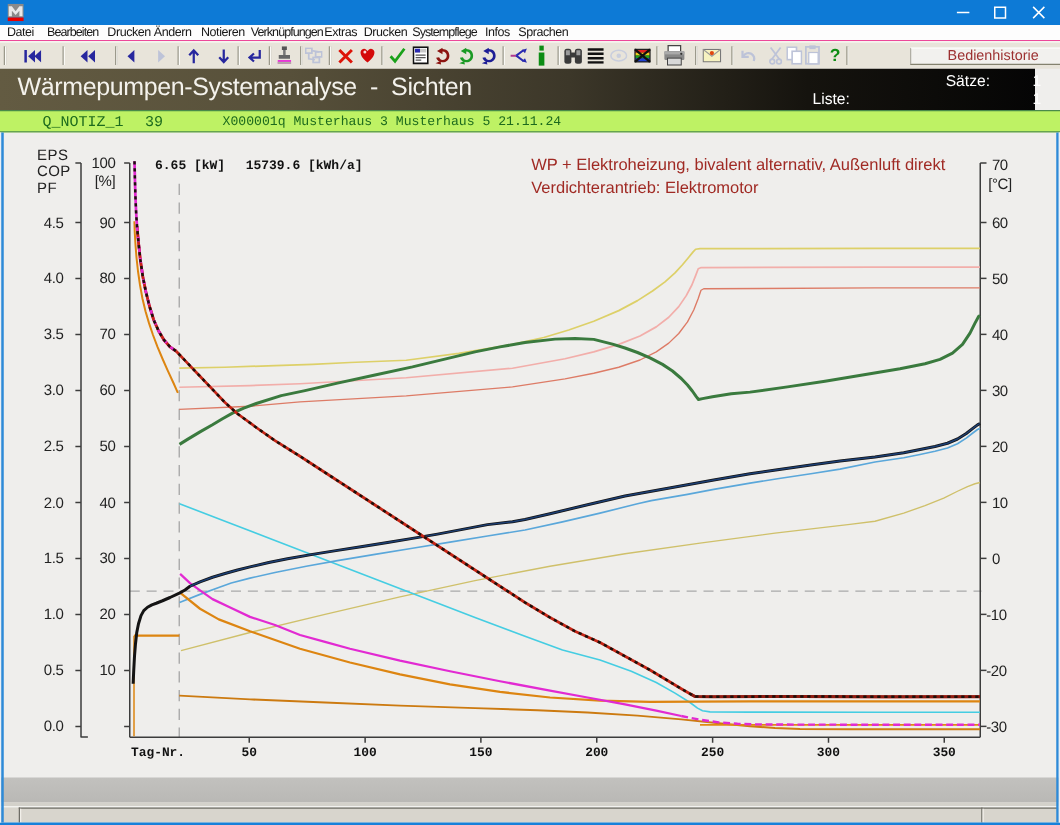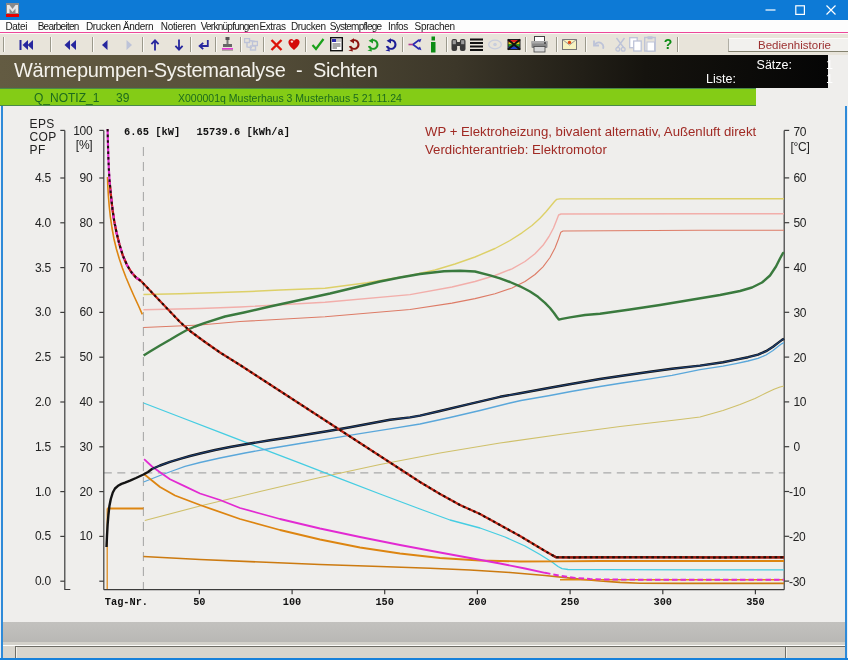--- a/index.html
+++ b/index.html
@@ -178,26 +178,26 @@
         <rect x="3.5" y="0.3" width="5" height="3" fill="#bdc3d8"></rect>
         <rect x="3" y="6" width="7.5" height="9" fill="#fff" stroke="#bdc3d8" stroke-width="1"></rect>
       </svg>
 <div style="position:absolute;left:662px;top:2px;width:12px;height:16px;font:bold 14px 'Liberation Sans',sans-serif;color:#0c8c14;text-align:center">?</div>
 <div class="abs" style="left:728px;top:3.5px;width:132px;height:14px;background:#f2f1ee;border-top:1px solid #fcfcfa;border-left:1px solid #b0aea4;border-bottom:1px solid #84826f;box-sizing:border-box;text-align:center;font-size:11.5px;color:#9c3030;line-height:12.5px">Bedienhistorie</div>
 </div>
 
 <div class="abs" style="left:0;top:55px;width:828px;height:33px;background:linear-gradient(90deg,#635b42 0%,#57503a 28%,#3c3729 55%,#15130e 78%,#050505 100%)">
   <div class="abs" style="left:14px;top:4px;font-size:20px;color:#f4f2ec;letter-spacing:-0.3px">Wärmepumpen-Systemanalyse&nbsp; -&nbsp; Sichten</div>
   <div class="abs" style="left:650px;top:3px;width:142px;font-size:12.5px;color:#fff;text-align:right">Sätze:</div>
-  <div class="abs" style="left:650px;top:17px;width:142px;font-size:12.5px;color:#fff;text-align:center">Liste:</div>
+  <div class="abs" style="left:650px;top:17px;width:142px;font-size:12.5px;color:#fff;text-align:left">Liste:</div>
   <div class="abs" style="left:700px;top:3px;width:133px;font-size:12.5px;color:#fff;text-align:right">1</div>
   <div class="abs" style="left:700px;top:17px;width:133px;font-size:12.5px;color:#fff;text-align:right">1</div>
 </div>
 
-<div class="abs" style="left:0;top:88px;width:756px;height:18px;background:#84cc16;border-top:1.5px solid #4a8a4a;border-bottom:1.5px solid #4a8a4a;box-sizing:border-box;font-family:Liberation Sans, sans-serif;color:#1d6b1d">
+<div class="abs" style="left:0;top:88px;width:848px;height:18px;background:#bef264;border-top:1.5px solid #4a8a4a;border-bottom:1.5px solid #4a8a4a;box-sizing:border-box;font-family:Liberation Mono, monospace;color:#1d6b1d">
   <span class="abs" style="left:34px;top:2px;font-size:12px">Q_NOTIZ_1</span>
   <span class="abs" style="left:116px;top:2px;font-size:12px">39</span>
   <span class="abs" style="left:178px;top:3px;font-size:10.5px">X000001q Musterhaus 3 Musterhaus 5 21.11.24</span>
 </div>
 
 <svg width="848" height="516" viewBox="0 0 848 516" style="position:absolute;left:0;top:106px" shape-rendering="auto">
 <rect x="0" y="0" width="848" height="516" fill="#efeeec"></rect>
 <path d="M143.4,41.0 L143.4,483.7" fill="none" stroke="#a9a9a9" stroke-width="1.1" stroke-linejoin="round" stroke-linecap="butt" stroke-dasharray="9 6"></path>
 <path d="M103.8,366.9 L785.2,366.9" fill="none" stroke="#a9a9a9" stroke-width="1.1" stroke-linejoin="round" stroke-linecap="butt" stroke-dasharray="8 5.5"></path>
 <path d="M64.8,24.4 L64.8,483.5 L70.3,483.5" fill="none" stroke="#3c3c3c" stroke-width="1.2" stroke-linejoin="round" stroke-linecap="butt"></path>

